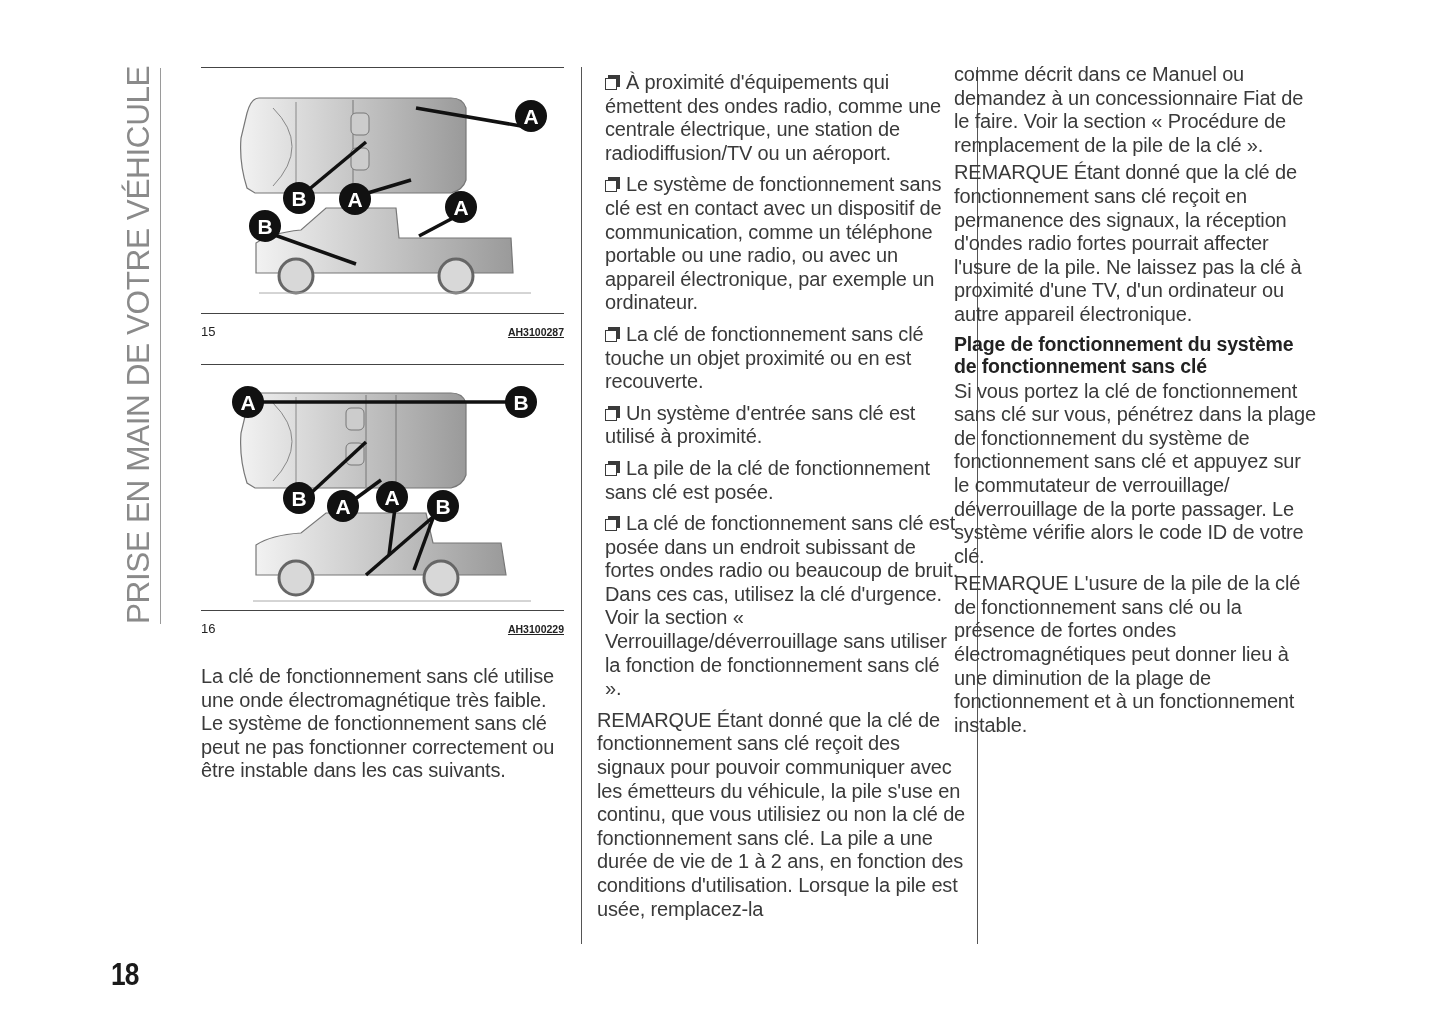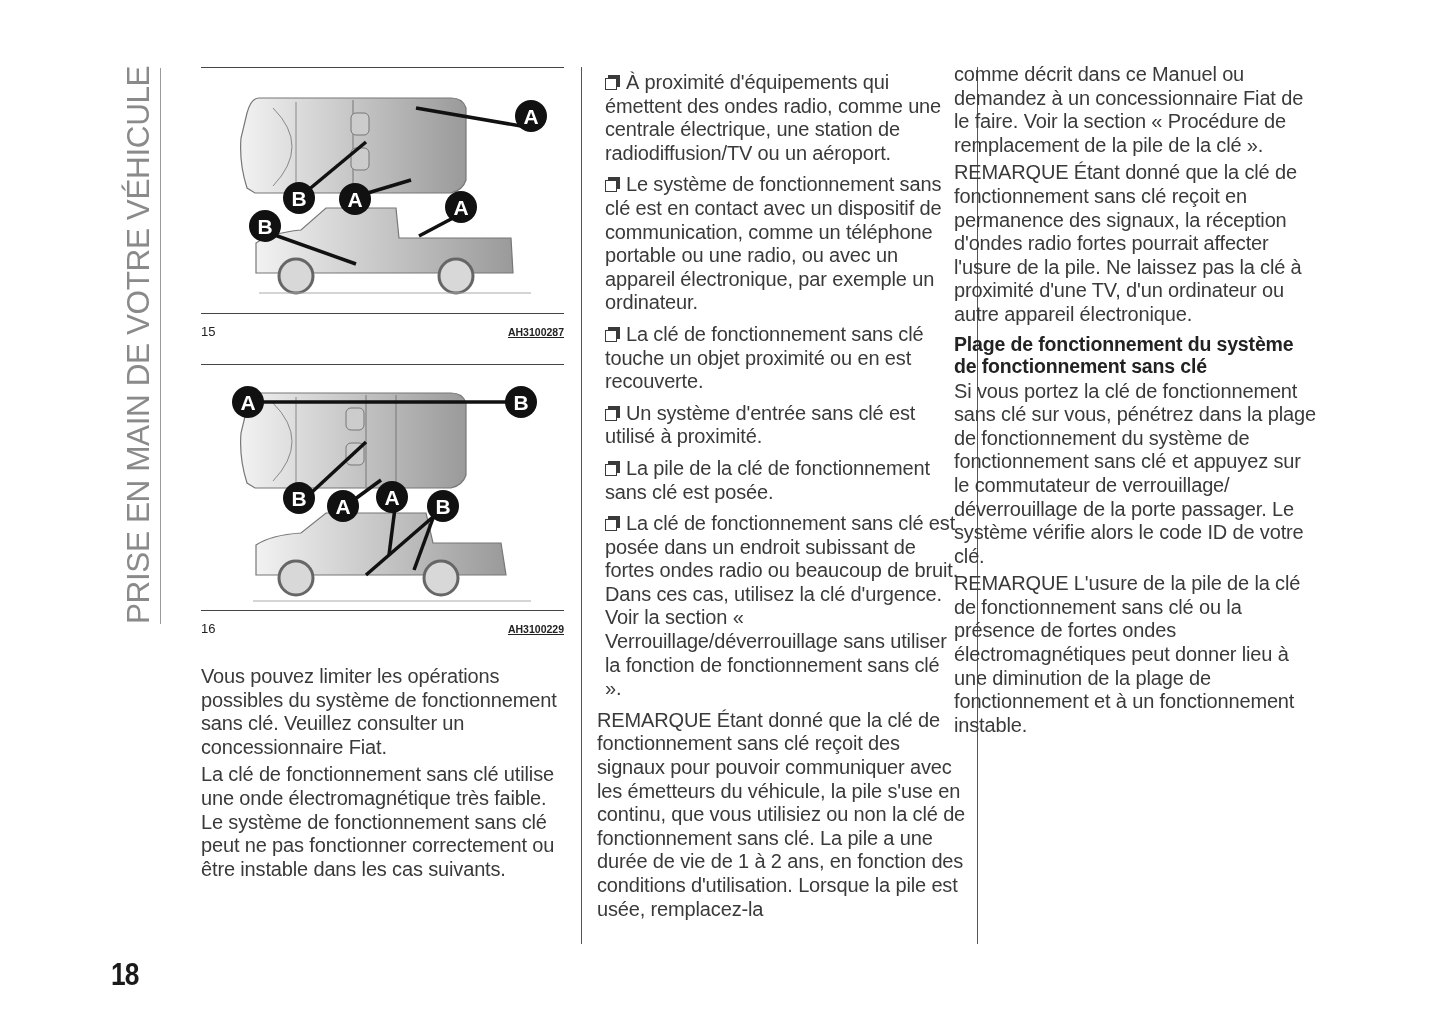--- a/index.html
+++ b/index.html
@@ -128,21 +128,20 @@
     </g>
   </svg>
   <div class="rule"></div>
   <div class="caption">
     <span class="num">16</span>
     <span class="code">AH3100229</span>
   </div>
 </div>
 
 <div class="col c1">
-  <p>Vous pouvez limiter les opérations possibles du système de fonctionnement sans clé. Veuillez consulter un concessionnaire Fiat.</p>
   <p>La clé de fonctionnement sans clé utilise une onde électromagnétique très faible. Le système de fonctionnement sans clé peut ne pas fonctionner correctement ou être instable dans les cas suivants.</p>
 </div>
 
 <div class="vline" style="left:581px; top:67px; height:877px;"></div>
 
 <div class="col c2">
   <p class="bul"><span class="box"></span><span>À proximité d'équipements qui émettent des ondes radio, comme une centrale électrique, une station de radiodiffusion/TV ou un aéroport.</span></p>
   <p class="bul"><span class="box"></span><span>Le système de fonctionnement sans clé est en contact avec un dispositif de communication, comme un téléphone portable ou une radio, ou avec un appareil électronique, par exemple un ordinateur.</span></p>
   <p class="bul"><span class="box"></span><span>La clé de fonctionnement sans clé touche un objet proximité ou en est recouverte.</span></p>
   <p class="bul"><span class="box"></span><span>Un système d'entrée sans clé est utilisé à proximité.</span></p>

